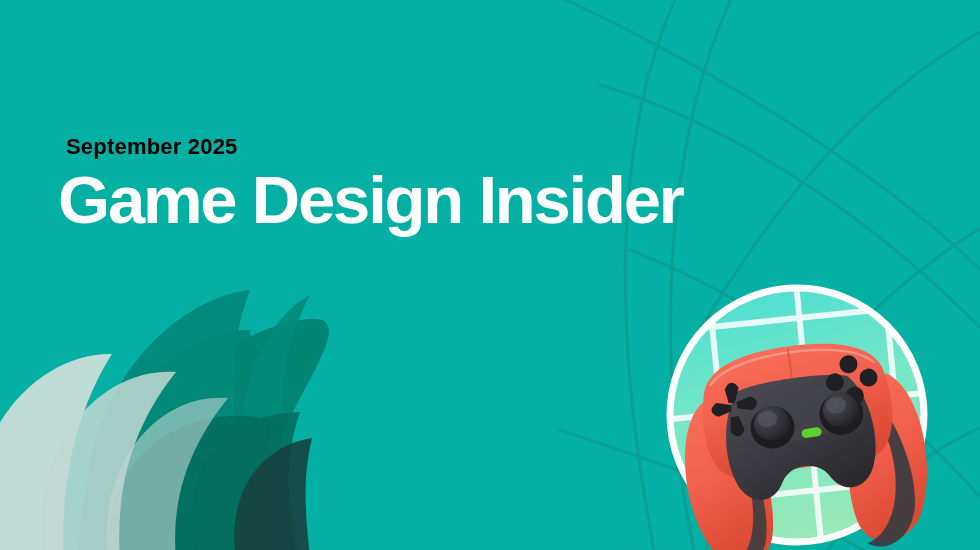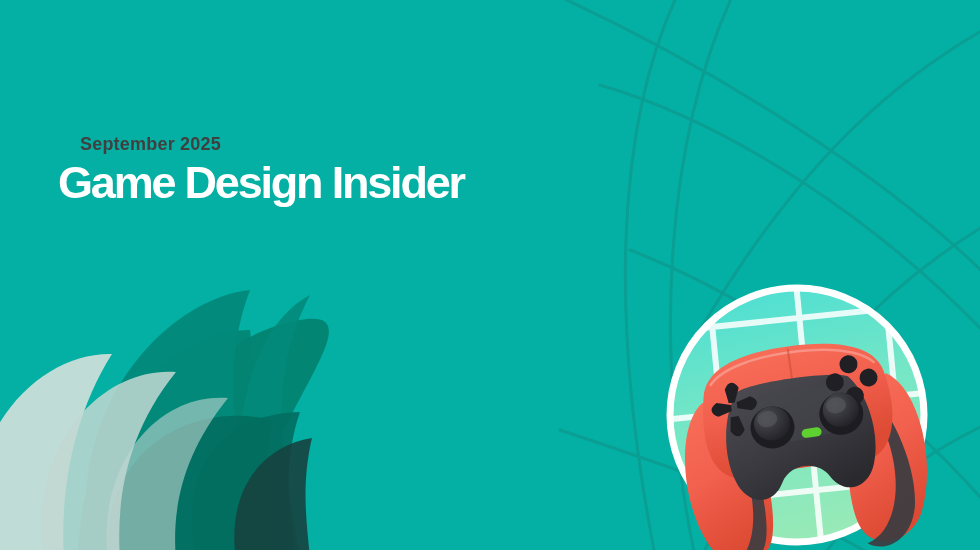--- a/index.html
+++ b/index.html
@@ -19,29 +19,29 @@
   #bg-arcs { pointer-events:none; }
   #corner-shapes { pointer-events:none; }
 
   
   #text-block {
     position:absolute;
     left:58px; top:134px;
     z-index:6;
   }
   #issue-date {
-    font-size:18px;
+    font-size:22px;
     font-weight:bold;
-    color:#404040;
+    color:#000000;
     letter-spacing:0.2px;
     line-height:1.18;
-    margin-left:22px;
+    margin-left:8px;
   }
   #headline {
-    font-size:45px;
+    font-size:67px;
     font-weight:bold;
     color:#ffffff;
     letter-spacing:-2.2px;
     line-height:1.06;
     margin-top:4px;
     white-space:nowrap;
     font-stretch:condensed;
   }
 
   

